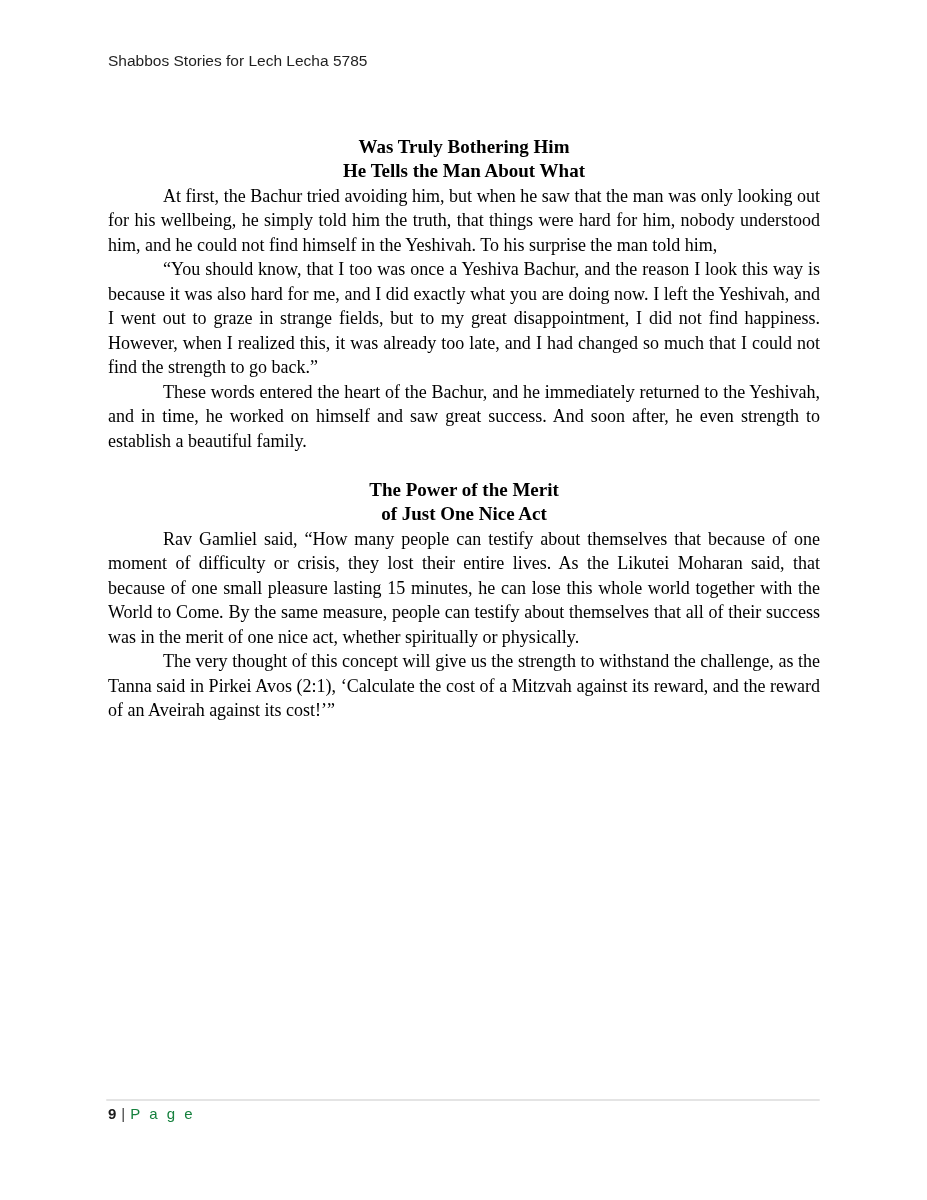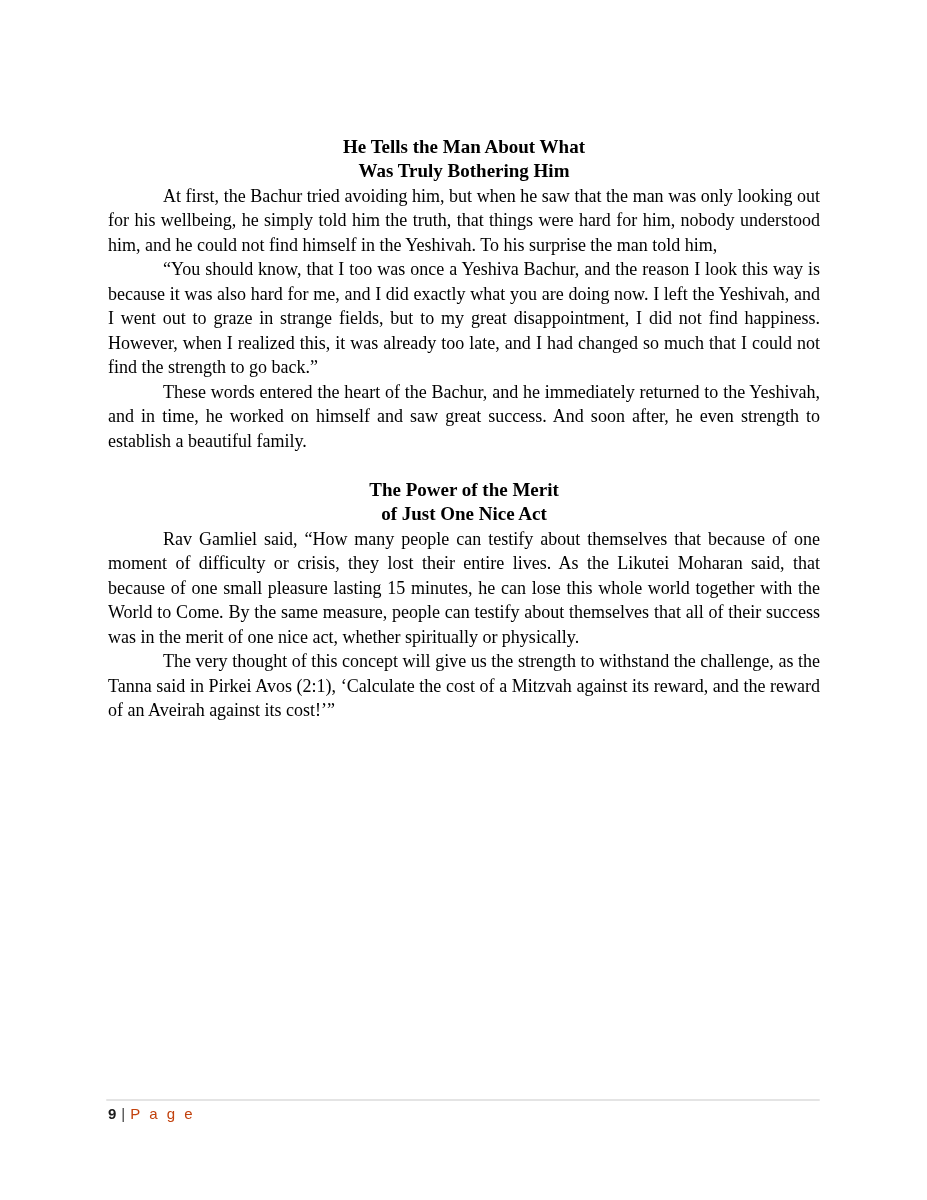--- a/index.html
+++ b/index.html
@@ -71,36 +71,37 @@
   }
   .page-number {
     font-weight: bold;
     color: #1a1a1a;
   }
   .footer-sep {
     color: #3c3c3c;
     margin: 0 5px 0 5px;
   }
   .page-label {
-    color: #c2410c;
+    color: #15803d;
     letter-spacing: 2.5px;
   }
 </style>
 </head>
 <body>
 
 <div class="page">
 
+  <div class="header-title">Shabbos Stories for Lech Lecha 5785</div>
 
   <div class="content">
 
 
     <div class="section-heading">
+      <div>Was Truly Bothering Him</div>
       <div>He Tells the Man About What</div>
-      <div>Was Truly Bothering Him</div>
     </div>
 
     <p>At first, the Bachur tried avoiding him, but when he saw that the man was only looking out for his wellbeing, he simply told him the truth, that things were hard for him, nobody understood him, and he could not find himself in the Yeshivah. To his surprise the man told him,</p>
 
     <p>“You should know, that I too was once a Yeshiva Bachur, and the reason I look this way is because it was also hard for me, and I did exactly what you are doing now. I left the Yeshivah, and I went out to graze in strange fields, but to my great disappointment, I did not find happiness. However, when I realized this, it was already too late, and I had changed so much that I could not find the strength to go back.”</p>
 
     <p>These words entered the heart of the Bachur, and he immediately returned to the Yeshivah, and in time, he worked on himself and saw great success. And soon after, he even strength to establish a beautiful family.</p>
 
     <div class="section-heading">
       <div>The Power of the Merit</div>

